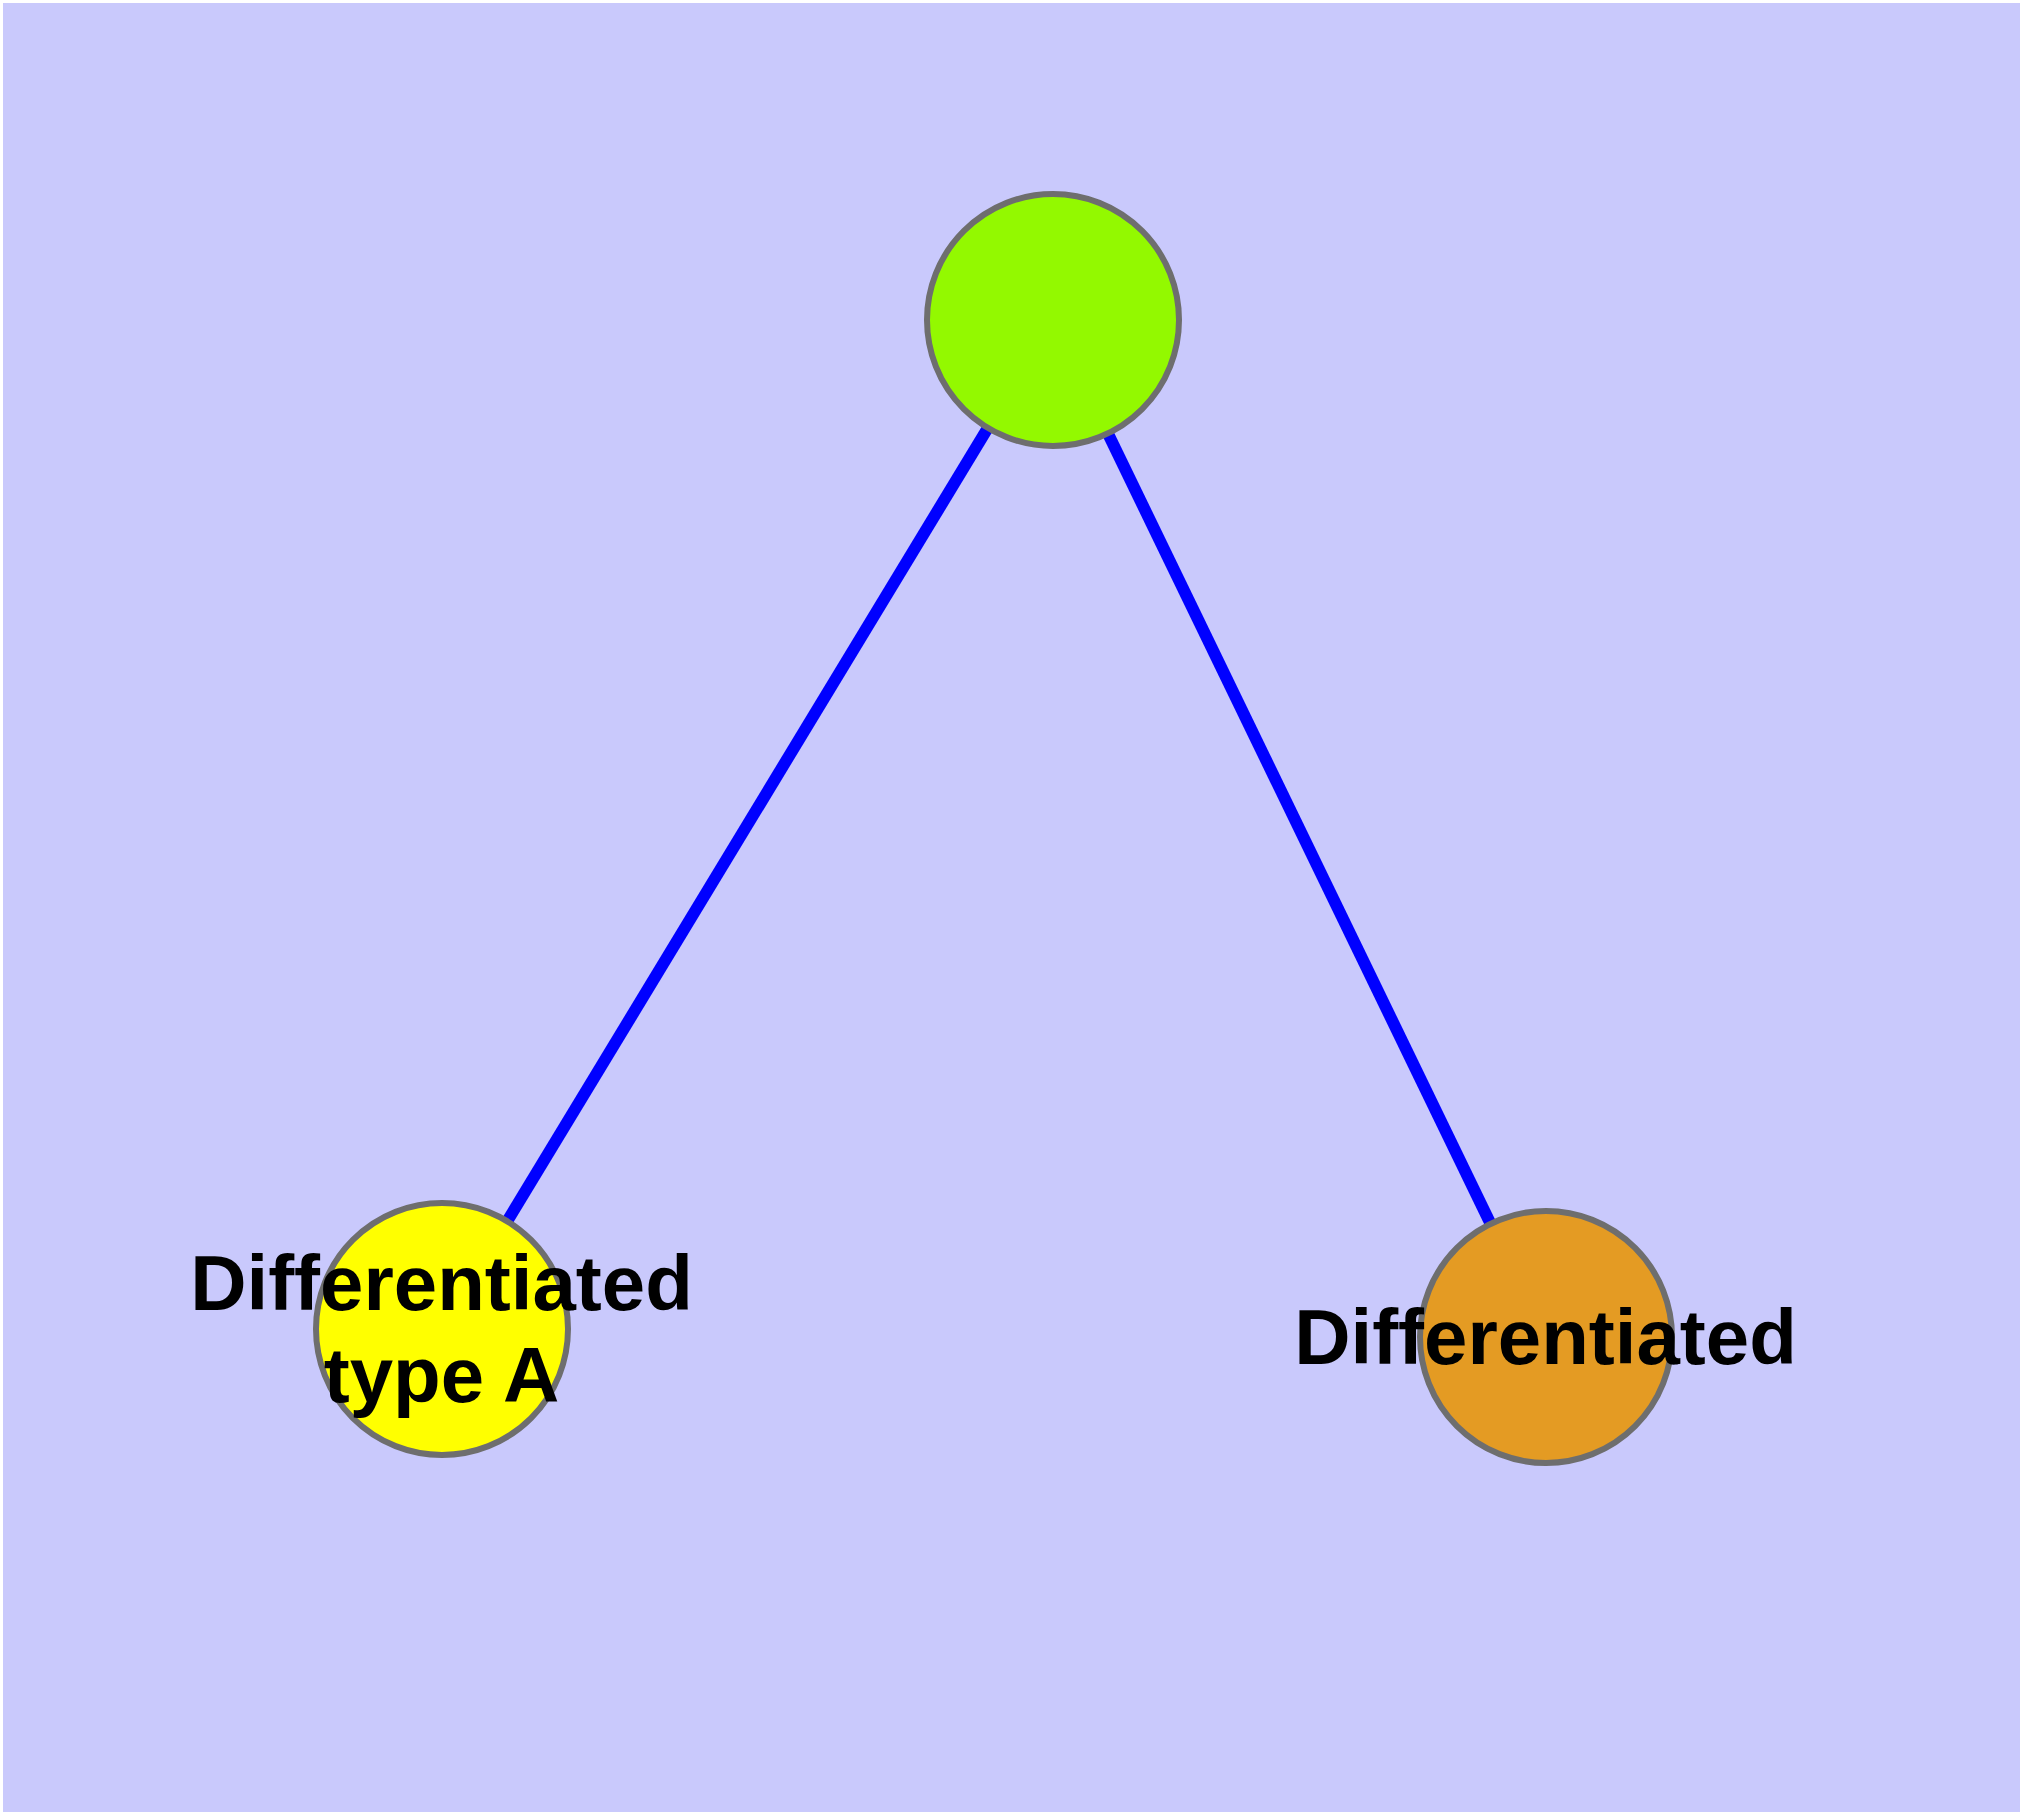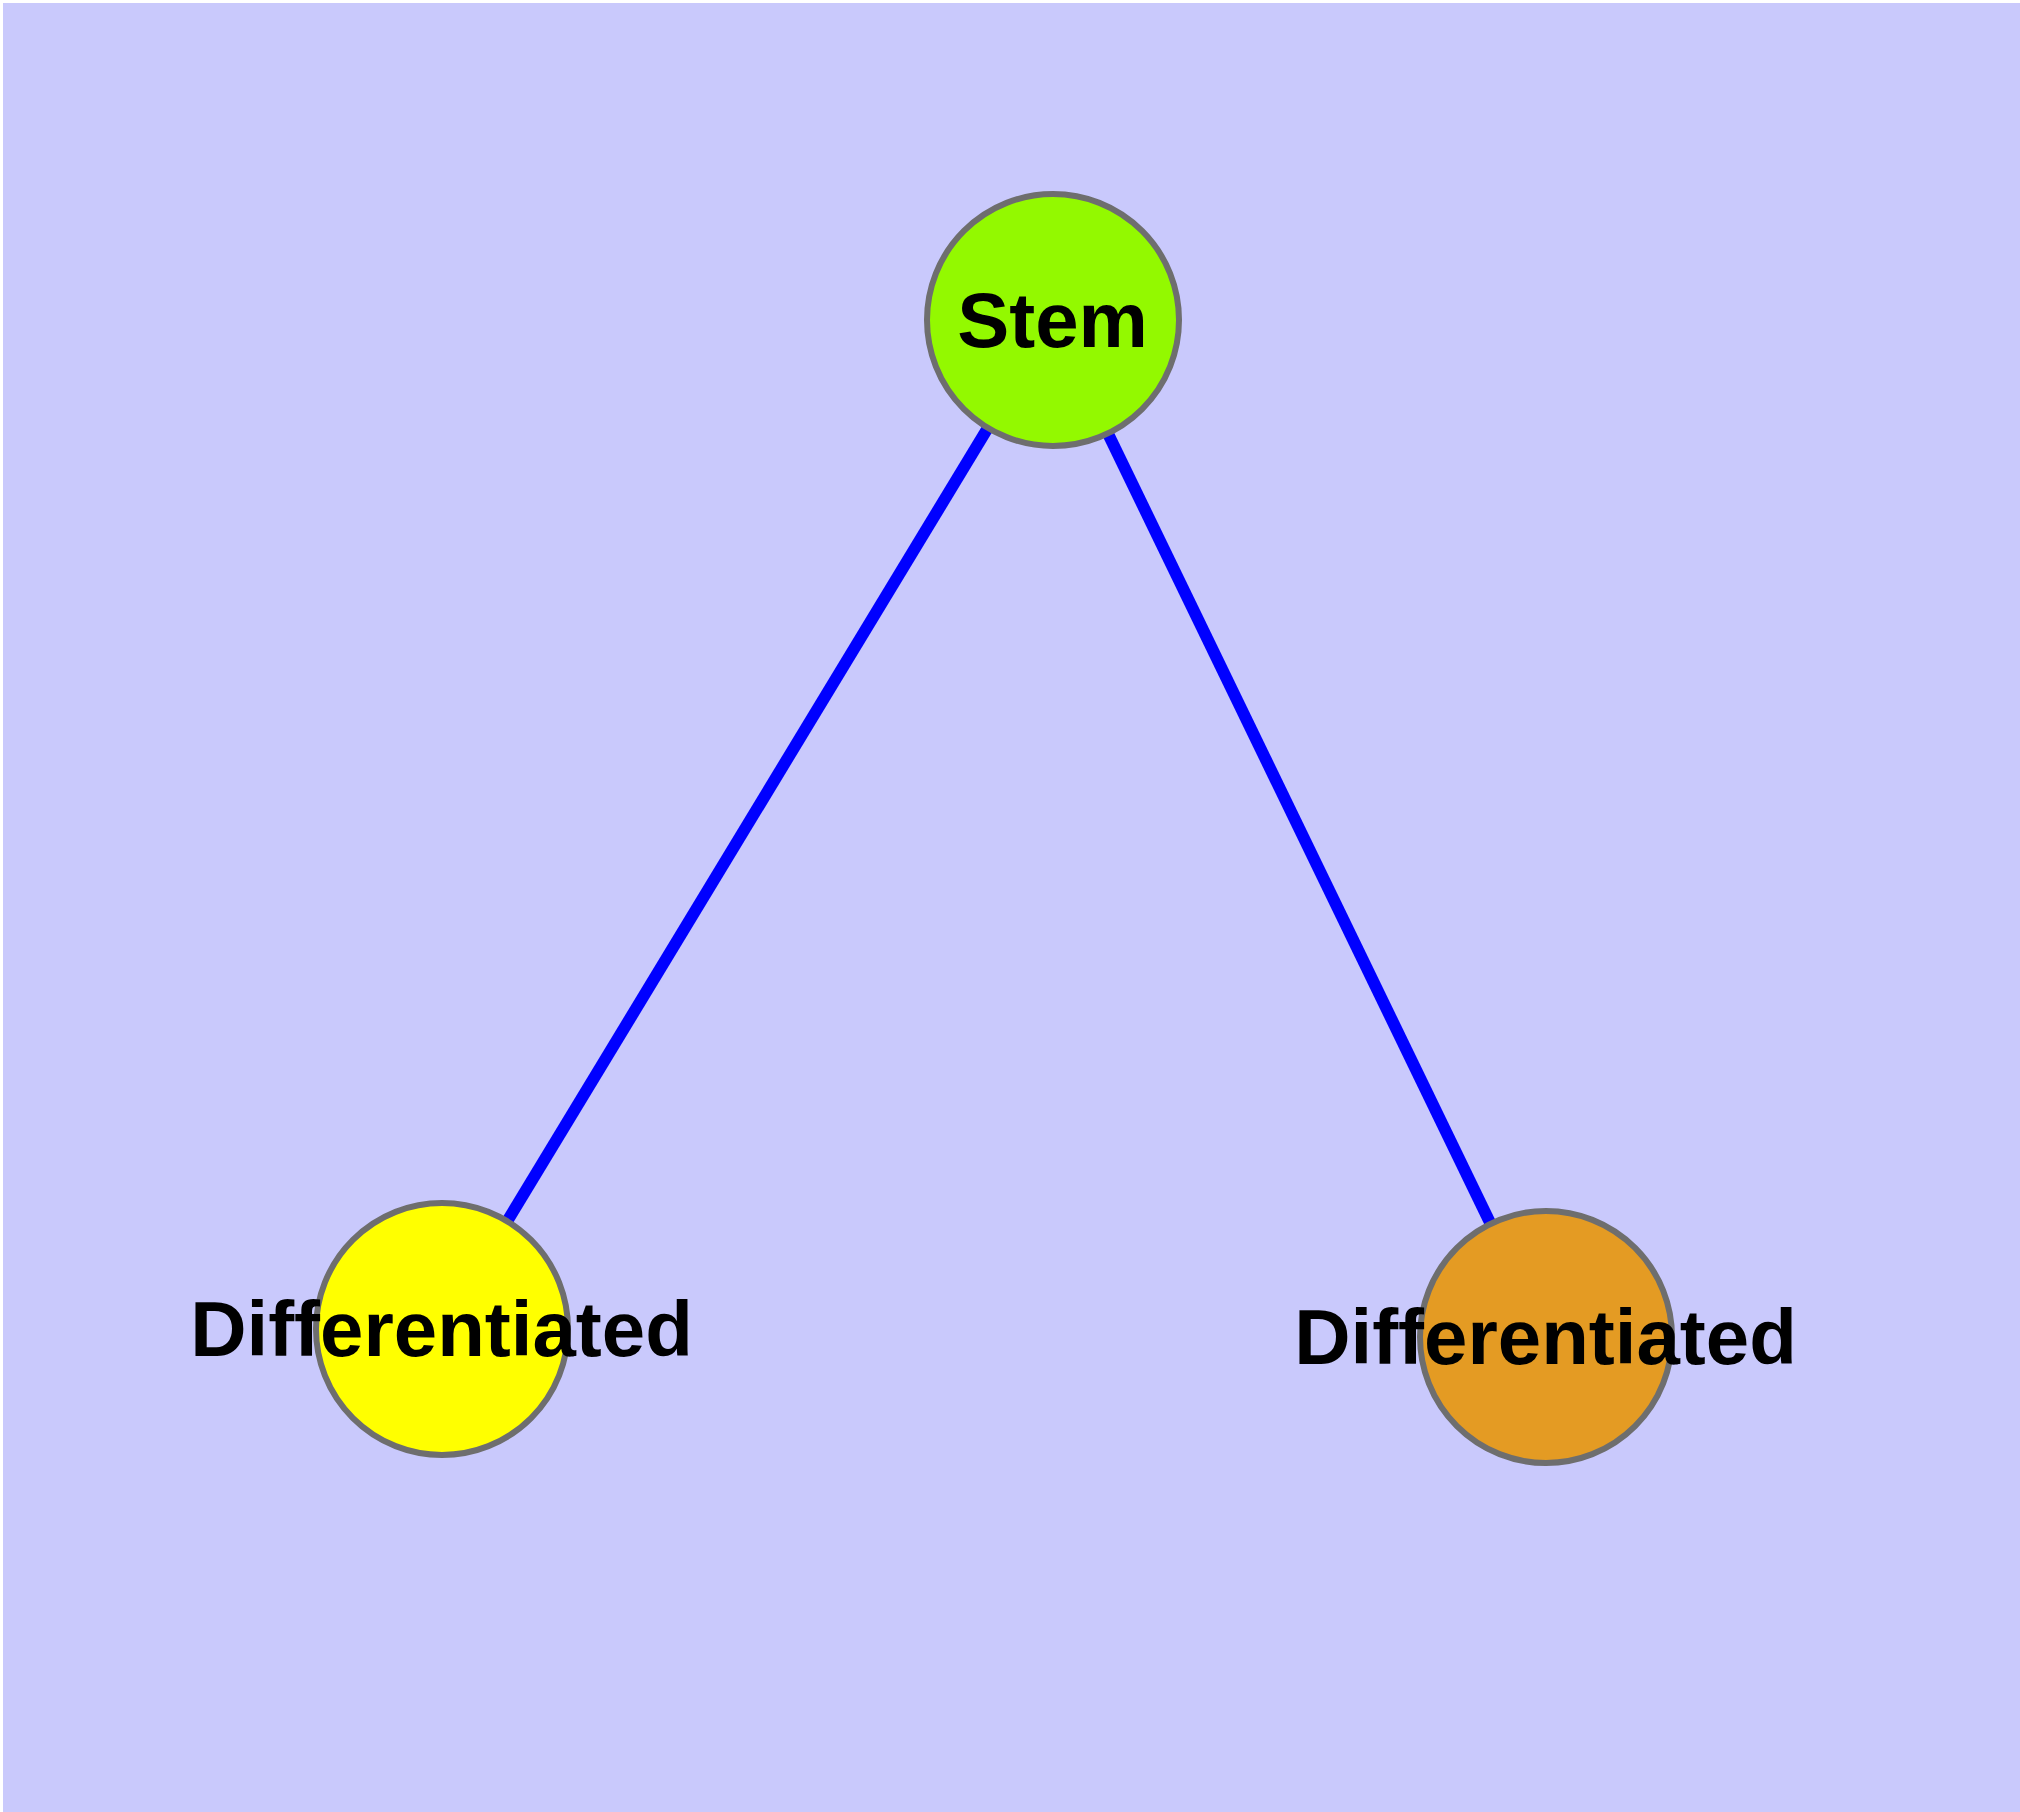--- a/index.html
+++ b/index.html
@@ -54,26 +54,24 @@
 
   <svg class="edges-layer" width="2018" height="1810" viewBox="0 0 2381 2135" xmlns="http://www.w3.org/2000/svg">
     <line x1="1239" y1="374" x2="518" y2="1564" stroke="#0000FF" stroke-width="14"></line>
     <line x1="1239" y1="374" x2="1820" y2="1574" stroke="#0000FF" stroke-width="14"></line>
   </svg>
 
   <div class="node" style="left: 921px; top: 188px; height: 258px; width: 258px; background: rgb(147, 249, 0); border: 6px solid rgb(110, 110, 110);"></div>
   <div class="node" style="left: 310px; top: 1197px; height: 258px; width: 258px; background: rgb(255, 255, 0); border: 6px solid rgb(110, 110, 110);"></div>
   <div class="node" style="left: 1414px; top: 1205px; height: 258px; width: 258px; background: rgb(228, 155, 35); border: 6px solid rgb(110, 110, 110);"></div>
 
-  <div class="node-label" style="left: 1050px; top: 317px; color: rgb(0, 0, 0);">
-    <span class="line">Stem</span>
-  </div>
 
   <div class="node-label" style="left: 439px; top: 1326px; color: rgb(0, 0, 0);">
     <span class="line">Differentiated</span>
+    <span class="line">type A</span>
   </div>
 
   <div class="node-label" style="left: 1543px; top: 1334px; color: rgb(0, 0, 0);">
     <span class="line">Differentiated</span>
   </div>
 
 </div>
 
 
 </body></html>

